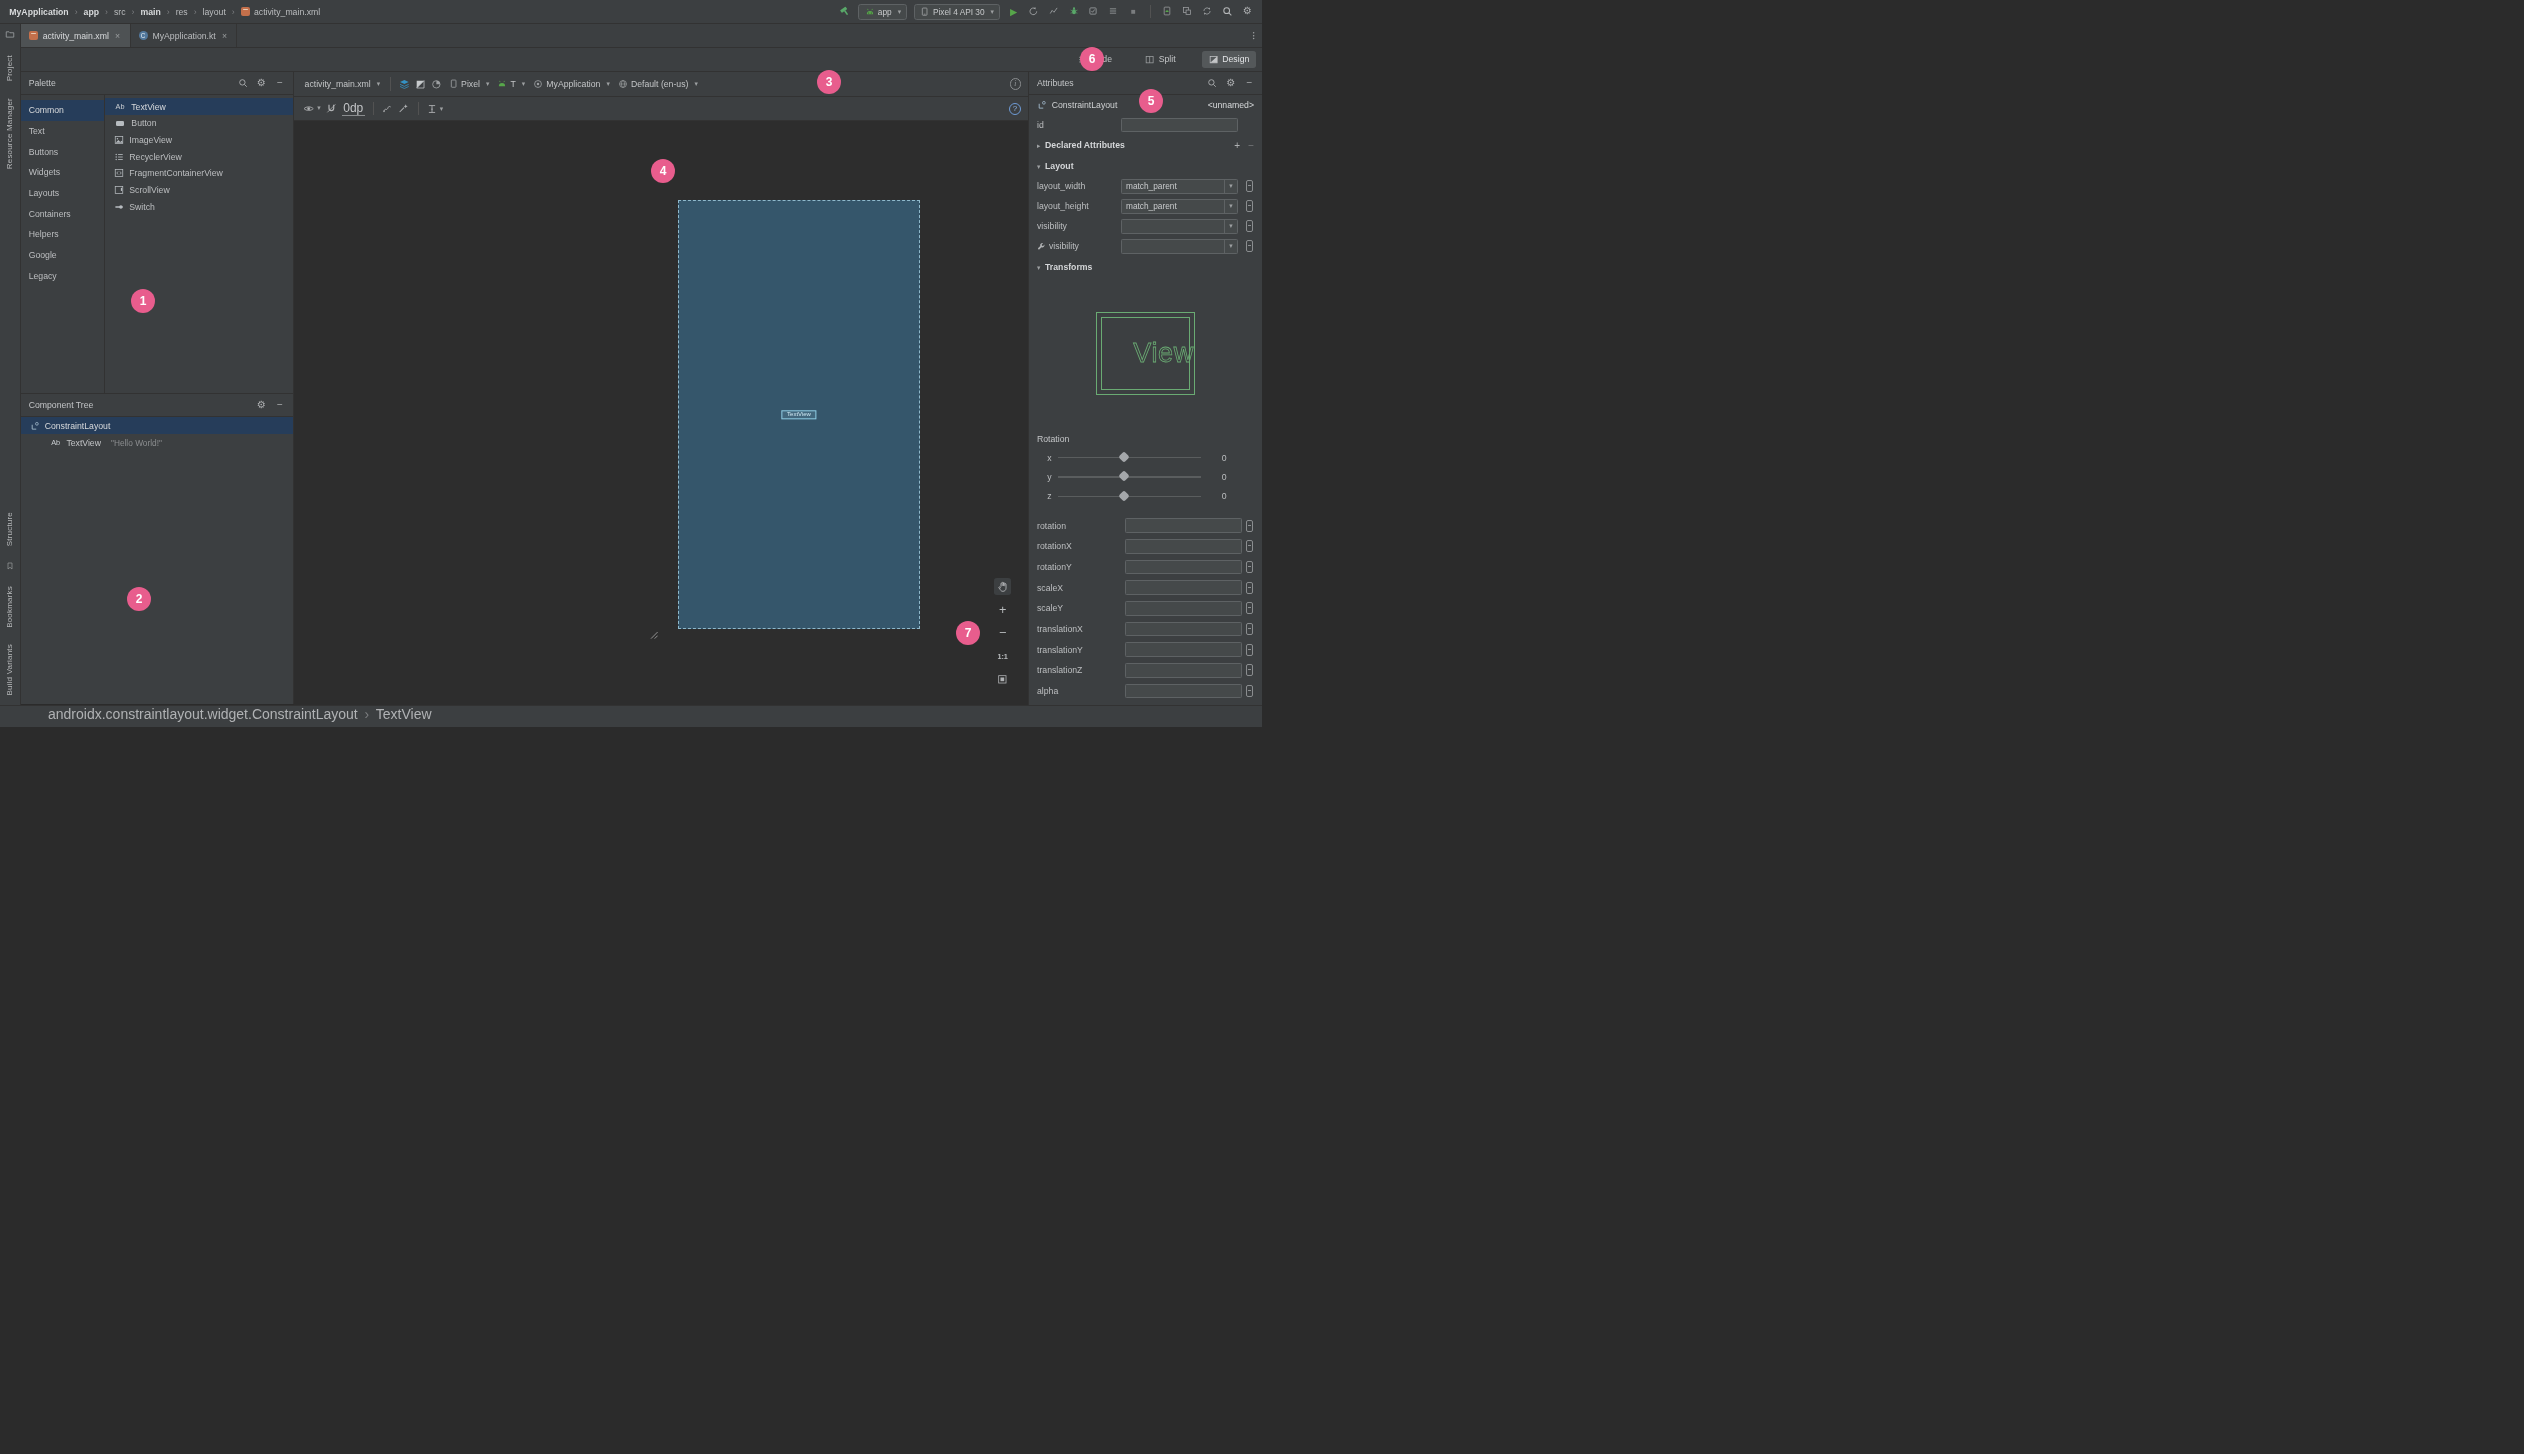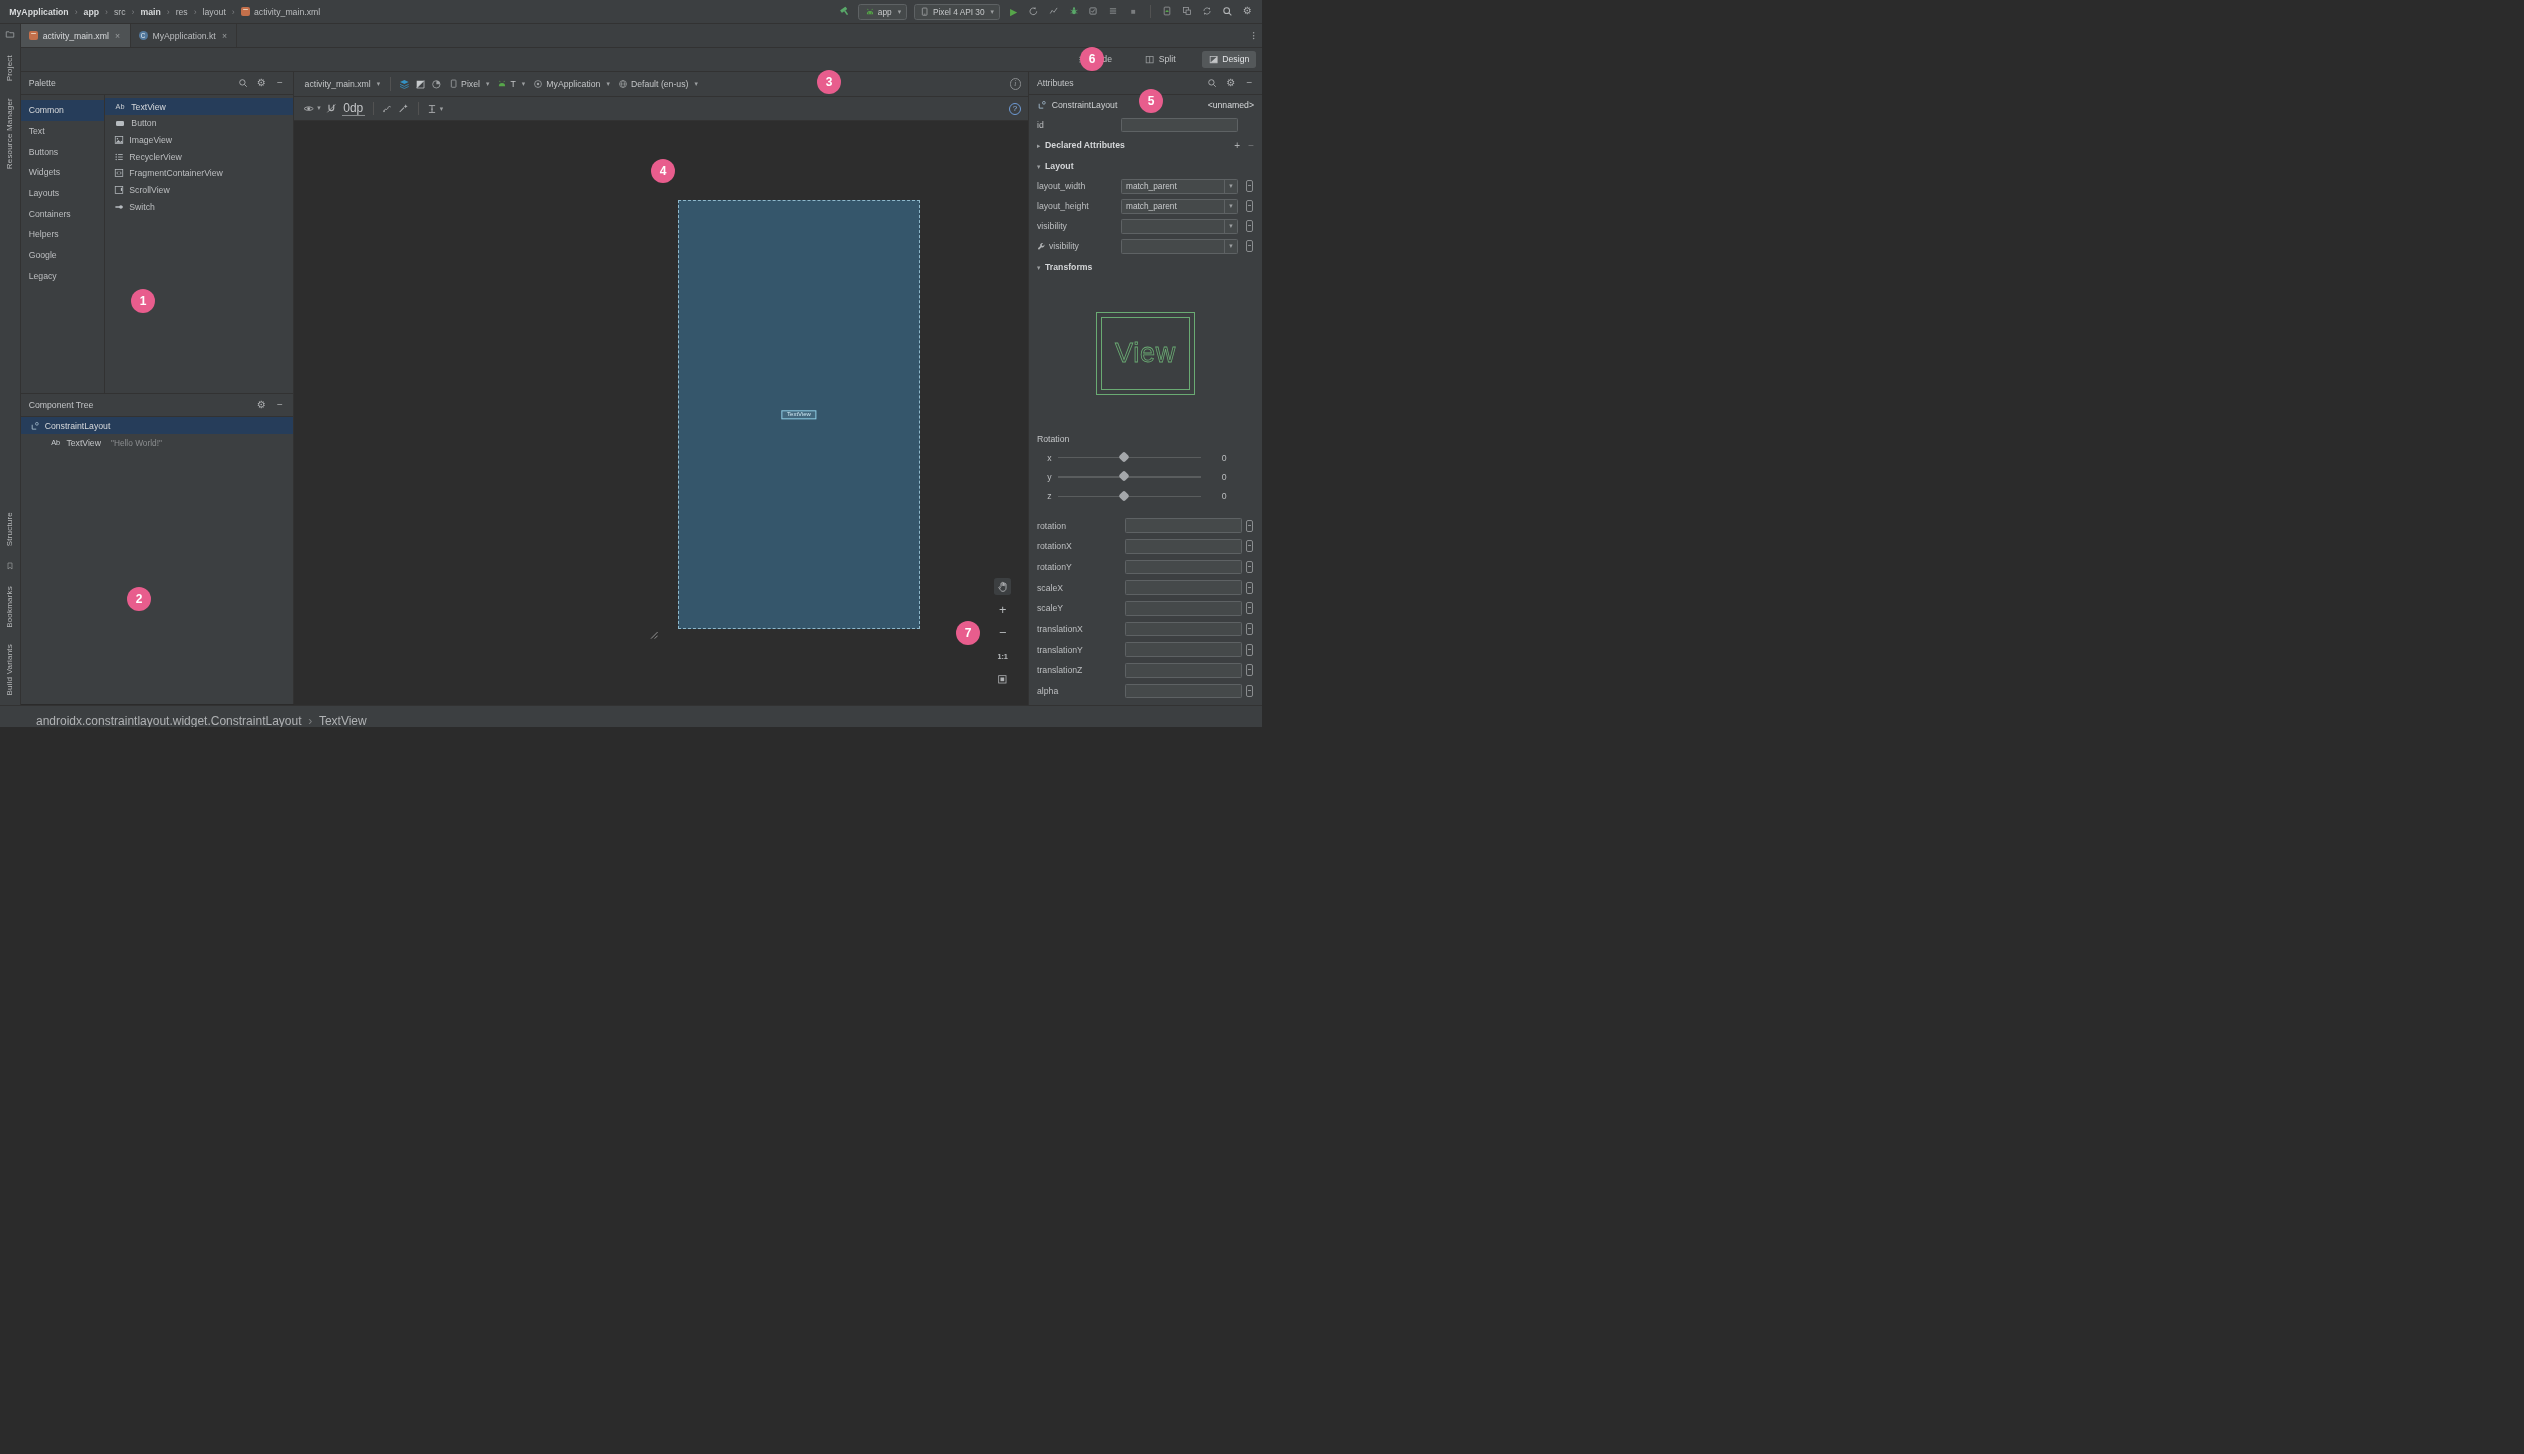--- a/index.html
+++ b/index.html
@@ -98,34 +98,34 @@
   .combo-btn::after{content:"\25BE";color:#9da0a2;font-size:6.7px}
   .scrub{width:4.7px;height:10px;border:0.7px solid #8a8d8f;border-radius:2px;position:relative;flex:none}
   .scrub::after{content:"";position:absolute;left:0.7px;right:0.7px;top:4px;height:1px;background:#8a8d8f}
   .scrub.hidden{visibility:hidden}
   .sec-row{height:20.7px;display:flex;align-items:center;gap:4.7px;padding:0 8px;color:#d5d7d9;font-weight:bold}
   .sec-chev-open::before{content:"\25BE";font-size:6.7px;color:#9da0a2;font-weight:normal}
   .sec-chev-closed::before{content:"\25B8";font-size:6.7px;color:#9da0a2;font-weight:normal}
   .pm{margin-left:auto;display:flex;gap:8px}
   .pmico{color:#afb1b3;font-size:10px;font-weight:normal}
   .pmico.dim{color:#7a7d7f}
-  #view-preview{margin:35px auto 16px;width:97px;height:81px;border:0.7px solid #6aab73;position:relative;display:flex;align-items:center;justify-content:center}
+  #view-preview{margin:35px auto 16px;width:97px;height:81px;border:0.7px solid #6aab73;position:relative;display:flex;align-items:center;justify-content:flex-end}
   #view-preview::after{content:"";position:absolute;inset:4px;border:0.7px solid #6aab73}
   #view-word{font-size:27px;letter-spacing:0.7px;color:transparent;-webkit-text-stroke:0.8px #6aab73}
   .rot-title{margin:39px 0 4px;padding-left:8px;color:#c3c5c7}
   .slider-row{height:19.3px;display:flex;align-items:center;padding-left:9.3px}
   .sl-axis{width:13.3px;text-align:right;color:#bdbfc1}
   .sl-track{width:143px;height:1.3px;background:#5a5d5e;margin-left:6.7px;position:relative;flex:none}
   .sl-thumb{position:absolute;top:-4px;left:calc(46% - 4px);width:8px;height:8px;background:#a4a7aa;border-radius:2px;transform:rotate(45deg)}
   .sl-val{width:20px;text-align:right;color:#bdbfc1;margin-left:5.3px}
   .fields-block{margin-top:9.3px}
   .attr-field-row{height:20.7px;display:flex;align-items:center;padding:0 9.3px 0 8px;gap:4px}
 
   
-  #status-bar{position:absolute;left:0;top:705px;width:1262px;height:23px;background:#3c3f41;border-top:0.7px solid #323232;display:flex;align-items:flex-end;padding-left:36px;box-sizing:border-box;font-size:12px;color:#b0b2b4}
+  #status-bar{position:absolute;left:0;top:705px;width:1262px;height:23px;background:#3c3f41;border-top:0.7px solid #323232;display:flex;align-items:flex-start;padding-left:48px;box-sizing:border-box;font-size:14px;color:#b0b2b4}
   .sb-seg+.sb-seg::before{content:"\203A";color:#7c7e80;margin:0 6.7px}
 
   
   .badge{position:absolute;width:24px;height:24px;border-radius:50%;background:#e85d8d;color:#fff;display:flex;align-items:center;justify-content:center;font-size:12px;font-weight:bold;z-index:60}
   #badge-1{left:131px;top:289px}#badge-2{left:127px;top:587px}#badge-3{left:817px;top:70px}
   #badge-4{left:651px;top:159px}#badge-5{left:1139px;top:89px}#badge-6{left:1080px;top:47px}#badge-7{left:956px;top:621px}
 </style>
 </head>
 <body>
 

